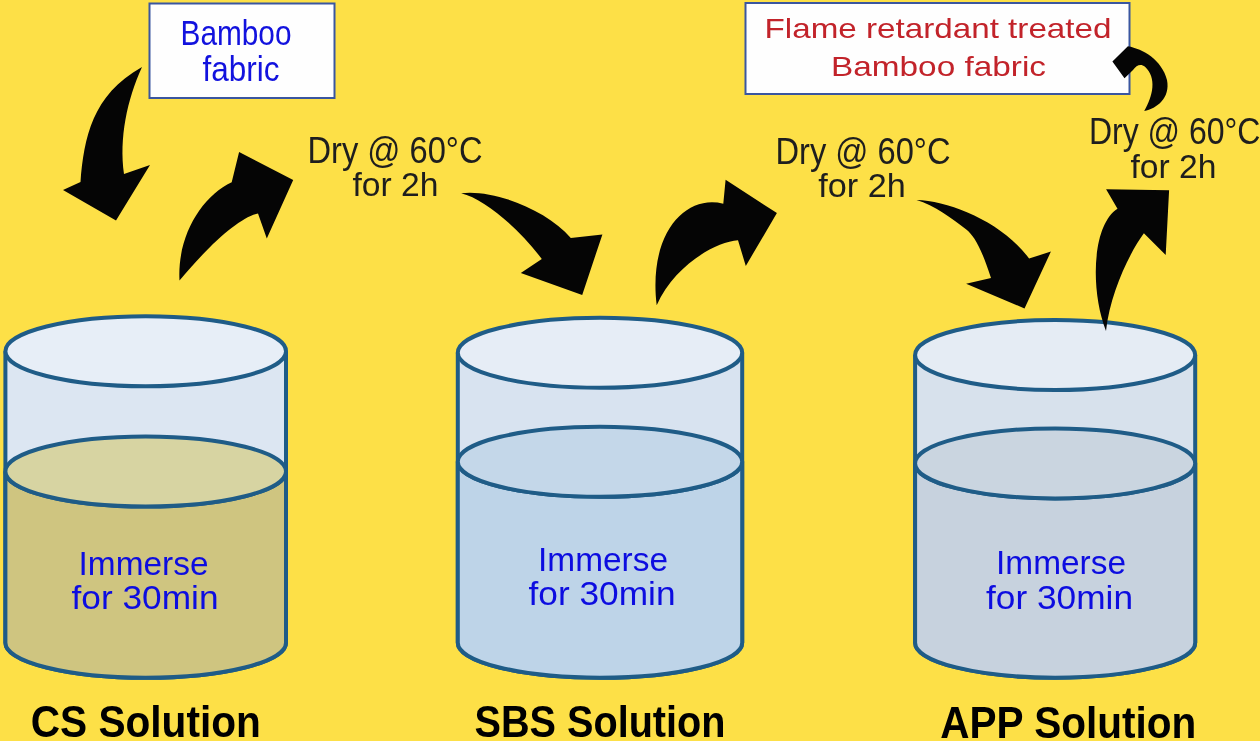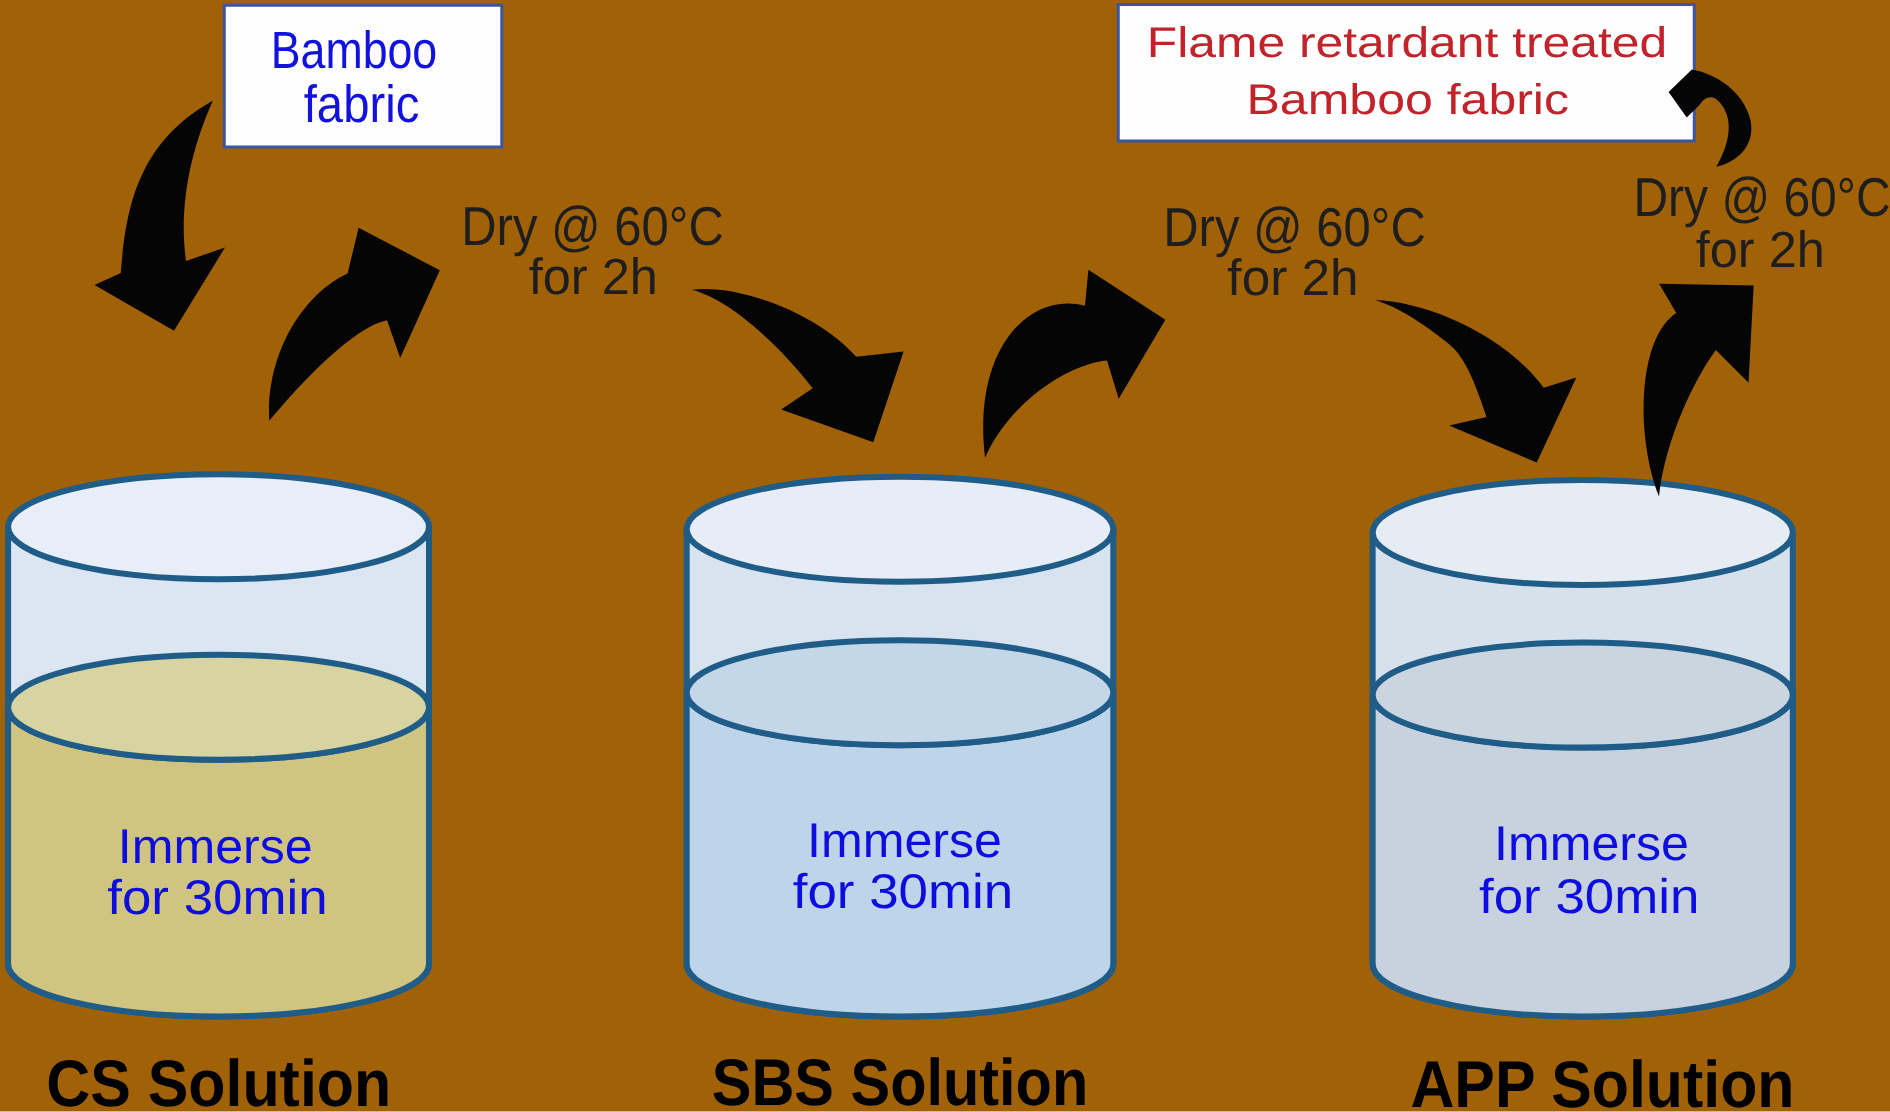--- a/index.html
+++ b/index.html
@@ -1,16 +1,16 @@
 <!DOCTYPE html>
 <html><head>
 <meta charset="utf-8">
 <style>
   html,body{margin:0;padding:0;background:#ffffff;}
-  #c{position:relative;width:1260px;height:741px;overflow:hidden;background:#a16207;}
+  #c{position:relative;width:1260px;height:741px;overflow:hidden;background:#fde047;}
   text{font-family:"Liberation Sans",sans-serif;}
 </style>
 </head>
 <body>
 <div id="c">
 <svg width="1260" height="741" viewBox="0 0 1260 741" xmlns="http://www.w3.org/2000/svg">
 
   <g>
     <path d="M5.4,351.2 L5.4,642.7 A140.3,35 0 0 0 286,642.7 L286,351.2" fill="#DCE6F2" stroke="#1F5C87" stroke-width="4"></path>
     <path d="M5.4,471.5 A140.3,35 0 0 0 286,471.5 L286,642.7 A140.3,35 0 0 1 5.4,642.7 Z" fill="#CFC580" stroke="#1F5C87" stroke-width="4"></path>

